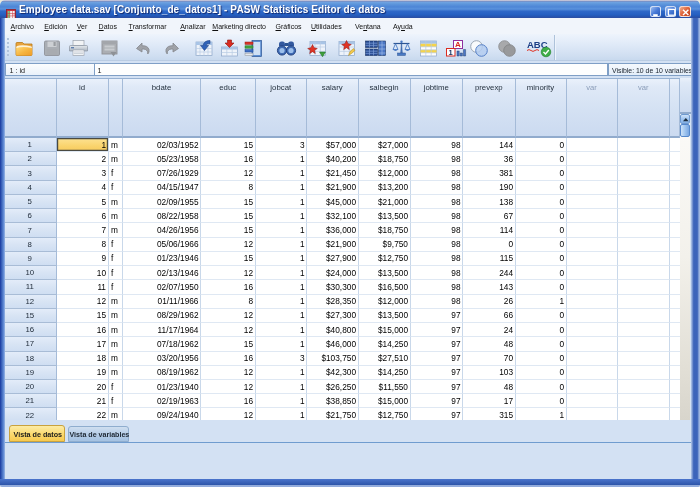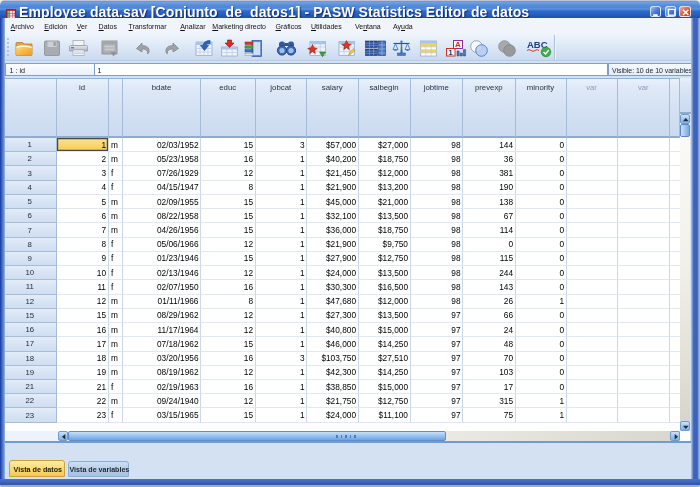--- a/index.html
+++ b/index.html
@@ -4,21 +4,21 @@
 html,body{width:700px;height:487px;overflow:hidden;}
 body{font-family:"Liberation Sans",sans-serif;background:#ece9d8;}
 #win{position:relative;width:700px;height:487px;background:#d3e1f3;
  border-radius:5px 5px 2px 2px;overflow:hidden;}
 .abs{position:absolute;}
 
 #titlebar{position:absolute;left:0;top:0;width:700px;height:17.5px;
  background:linear-gradient(180deg,#fdfeff 0%,#7a7aa8 6%,#73a5e2 10%,#5f97dc 22%,#4d85d6 38%,#5b93dd 50%,#2f68c8 62%,#2560c2 80%,#2456b4 90%,#2d4d9f 100%);
  border-radius:5px 5px 0 0;}
 #apicon{position:absolute;left:6px;top:5.5px;}
-#title{position:absolute;left:19px;top:4px;font-size:14px;font-weight:bold;color:#fff;
+#title{position:absolute;left:19px;top:4px;font-size:10px;font-weight:bold;color:#fff;
  text-shadow:1px 1px 1px rgba(10,20,80,.75);letter-spacing:.1px;white-space:nowrap;}
 .wbtn{position:absolute;top:5.5px;width:11.5px;height:11px;border-radius:2.5px;
  border:1px solid rgba(255,255,255,.75);}
 #btnmin{left:649.5px;background:linear-gradient(135deg,#9dbdf0 0%,#4a7cd8 50%,#2858b8 100%);}
 #btnmax{left:664.5px;background:linear-gradient(135deg,#9dbdf0 0%,#4a7cd8 50%,#2858b8 100%);}
 #btncls{left:679px;background:linear-gradient(135deg,#f0b090 0%,#e06840 45%,#c03c18 100%);}
 .wbtn svg{position:absolute;left:0;top:0;}
 
 #bleft{left:0;top:17.5px;width:4.5px;height:462px;
  background:linear-gradient(90deg,#17379e 0%,#3c64ba 35%,#6690d8 75%,#9db8e4 100%);}
@@ -81,21 +81,21 @@
  background:linear-gradient(90deg,#f8f7f3 0%,#eceae3 60%,#d9d6cd 100%);}
 #hleft{left:53.5px;top:0;width:10px;height:9.7px;}
 #hthumb{position:absolute;left:63.5px;top:0;width:378.5px;height:9.7px;border:1px solid #5d8fd0;border-radius:2px;
  background:linear-gradient(180deg,#c8e0f8 0%,#9cc4f0 45%,#6fa2e0 100%);}
 #hright{left:666px;top:0;width:10px;height:9.7px;}
 #hcorner{position:absolute;left:676px;top:0;width:10px;height:9.7px;background:#fdfeff;}
 #gripdots{position:absolute;left:336px;top:434.7px;width:20px;height:3px;
  background:repeating-linear-gradient(90deg,#4a7ec0 0,#4a7ec0 1.5px,transparent 1.5px,transparent 4.5px);}
 #panelbot{left:4px;top:441px;width:686.5px;height:2px;background:#6f9ccf;}
 
-#tabs{left:4.5px;top:455px;width:686px;height:21.5px;background:#d3e1f3;}
+#tabs{left:4.5px;top:420px;width:686px;height:21.5px;background:#d3e1f3;}
 .tab{position:absolute;font-size:8.2px;border-radius:3px 3px 0 0;}
 .tab{white-space:nowrap;font-weight:bold;}
 #tab1{left:4px;top:4.5px;width:56px;height:17px;
  background:linear-gradient(180deg,#fdeca6 0%,#fbd96e 55%,#f6c94f 100%);
  border:1px solid #c9a23e;font-weight:bold;color:#1c1c1c;
  padding:4.4px 0 0 4px;font-size:7.2px;}
 #tab2{left:63px;top:6px;width:61.5px;height:15.5px;
  background:linear-gradient(180deg,#cfdff0 0%,#b4cce7 55%,#a5c2e2 100%);
  border:1px solid #8fadce;color:#1e2833;padding:3.8px 0 0 1px;font-size:7.1px;}
 
@@ -497,21 +497,21 @@
             <td></td>
             <td style="border-right:none"></td>
           </tr>
 <tr>
             <td class="rh">12</td>
             <td>12</td>
             <td class="g">m</td>
             <td>01/11/1966</td>
             <td>8</td>
             <td>1</td>
-            <td>$47,680</td>
+            <td>$28,350</td>
             <td>$12,000</td>
             <td>98</td>
             <td>26</td>
             <td>1</td>
             <td></td>
             <td></td>
             <td style="border-right:none"></td>
           </tr>
 <tr>
             <td class="rh">15</td>
@@ -581,20 +581,36 @@
             <td class="rh">19</td>
             <td>19</td>
             <td class="g">m</td>
             <td>08/19/1962</td>
             <td>12</td>
             <td>1</td>
             <td>$42,300</td>
             <td>$14,250</td>
             <td>97</td>
             <td>103</td>
+            <td>0</td>
+            <td></td>
+            <td></td>
+            <td style="border-right:none"></td>
+          </tr>
+<tr>
+            <td class="rh">20</td>
+            <td>20</td>
+            <td class="g">f</td>
+            <td>01/23/1940</td>
+            <td>12</td>
+            <td>1</td>
+            <td>$26,250</td>
+            <td>$11,550</td>
+            <td>97</td>
+            <td>48</td>
             <td>0</td>
             <td></td>
             <td></td>
             <td style="border-right:none"></td>
           </tr>
 <tr>
             <td class="rh">21</td>
             <td>21</td>
             <td class="g">f</td>
             <td>02/19/1963</td>

